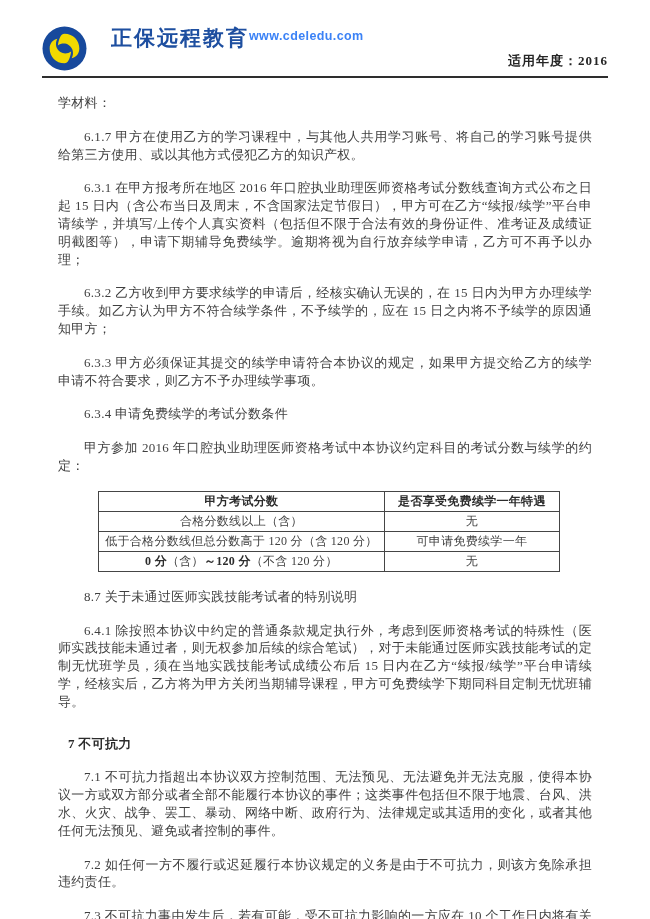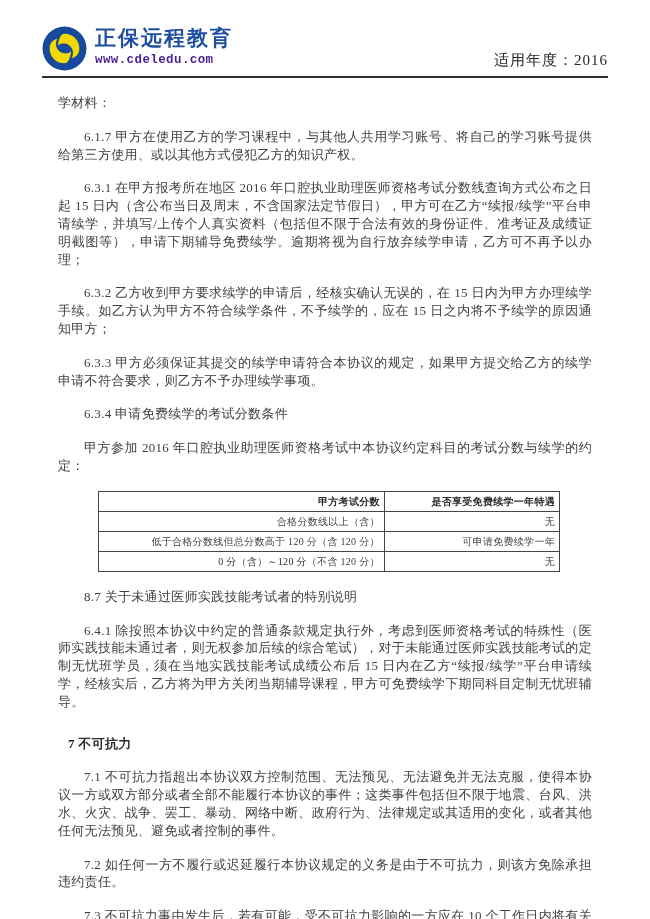--- a/index.html
+++ b/index.html
@@ -15,34 +15,34 @@
   
   .hdr{
     margin:0 42px;
     padding-top:26px;
     display:flex;
     align-items:flex-start;
     border-bottom:2px solid #2e2e2e;
     padding-bottom:5px;
   }
   .logo-wrap{width:45px;height:45px;flex:0 0 auto;}
-  .brand-block{margin-left:8px;display:flex;flex-direction:column;}
+  .brand-block{margin-left:24px;display:flex;flex-direction:row;}
   .brand-name{
     font-family:"Liberation Sans","DejaVu Sans",sans-serif;
     font-size:21px;font-weight:bold;color:#1e4fa0;
     letter-spacing:2px;line-height:24px;
   }
   .brand-url{
-    font-family:Liberation Mono, monospace;
-    font-size:12.5px;font-weight:bold;color:#4c1d95;
+    font-family:Liberation Sans, sans-serif;
+    font-size:12.5px;font-weight:bold;color:#3b82f6;
     letter-spacing:.4px;line-height:16px;margin-top:2px;
   }
   .year{
     margin-left:auto;align-self:flex-end;
-    font-size:15px;font-weight:normal;color:#262626;
+    font-size:13px;font-weight:bold;color:#262626;
     letter-spacing:1px;padding-bottom:1px;
   }
   
   .body{
     margin:7px 42px 0;
     font-size:13px;
     line-height:17.8px;
     letter-spacing:.3px;
     text-align:justify;
   }
@@ -52,30 +52,30 @@
   .sec7-h{margin-top:24px;}
   
   table.score{
     border-collapse:collapse;
     margin:2px 0 2px 56px;
     width:462px;
     table-layout:fixed;
   }
   table.score th,table.score td{
     border:1px solid #454545;
-    text-align:right;
-    font-size:10px;
+    text-align:center;
+    font-size:12px;
     line-height:15px;
     padding:2px 4px;
     letter-spacing:.3px;
   }
   table.score th{font-weight:bold;color:#2c2c2c;}
   .col-score{width:62%;}
   .col-benefit{width:38%;}
-  .bseg{font-weight:normal;color:#2c2c2c;margin-top:34px;}
+  .bseg{font-weight:bold;color:#2c2c2c;margin-top:34px;}
 </style>
 </head>
 <body>
 
 <div class="page">
 
   <div class="hdr">
     <div class="logo-wrap">
       <svg width="45" height="45" viewBox="0 0 44 44">
         <circle cx="22" cy="22" r="21.5" fill="#17499c"></circle>

